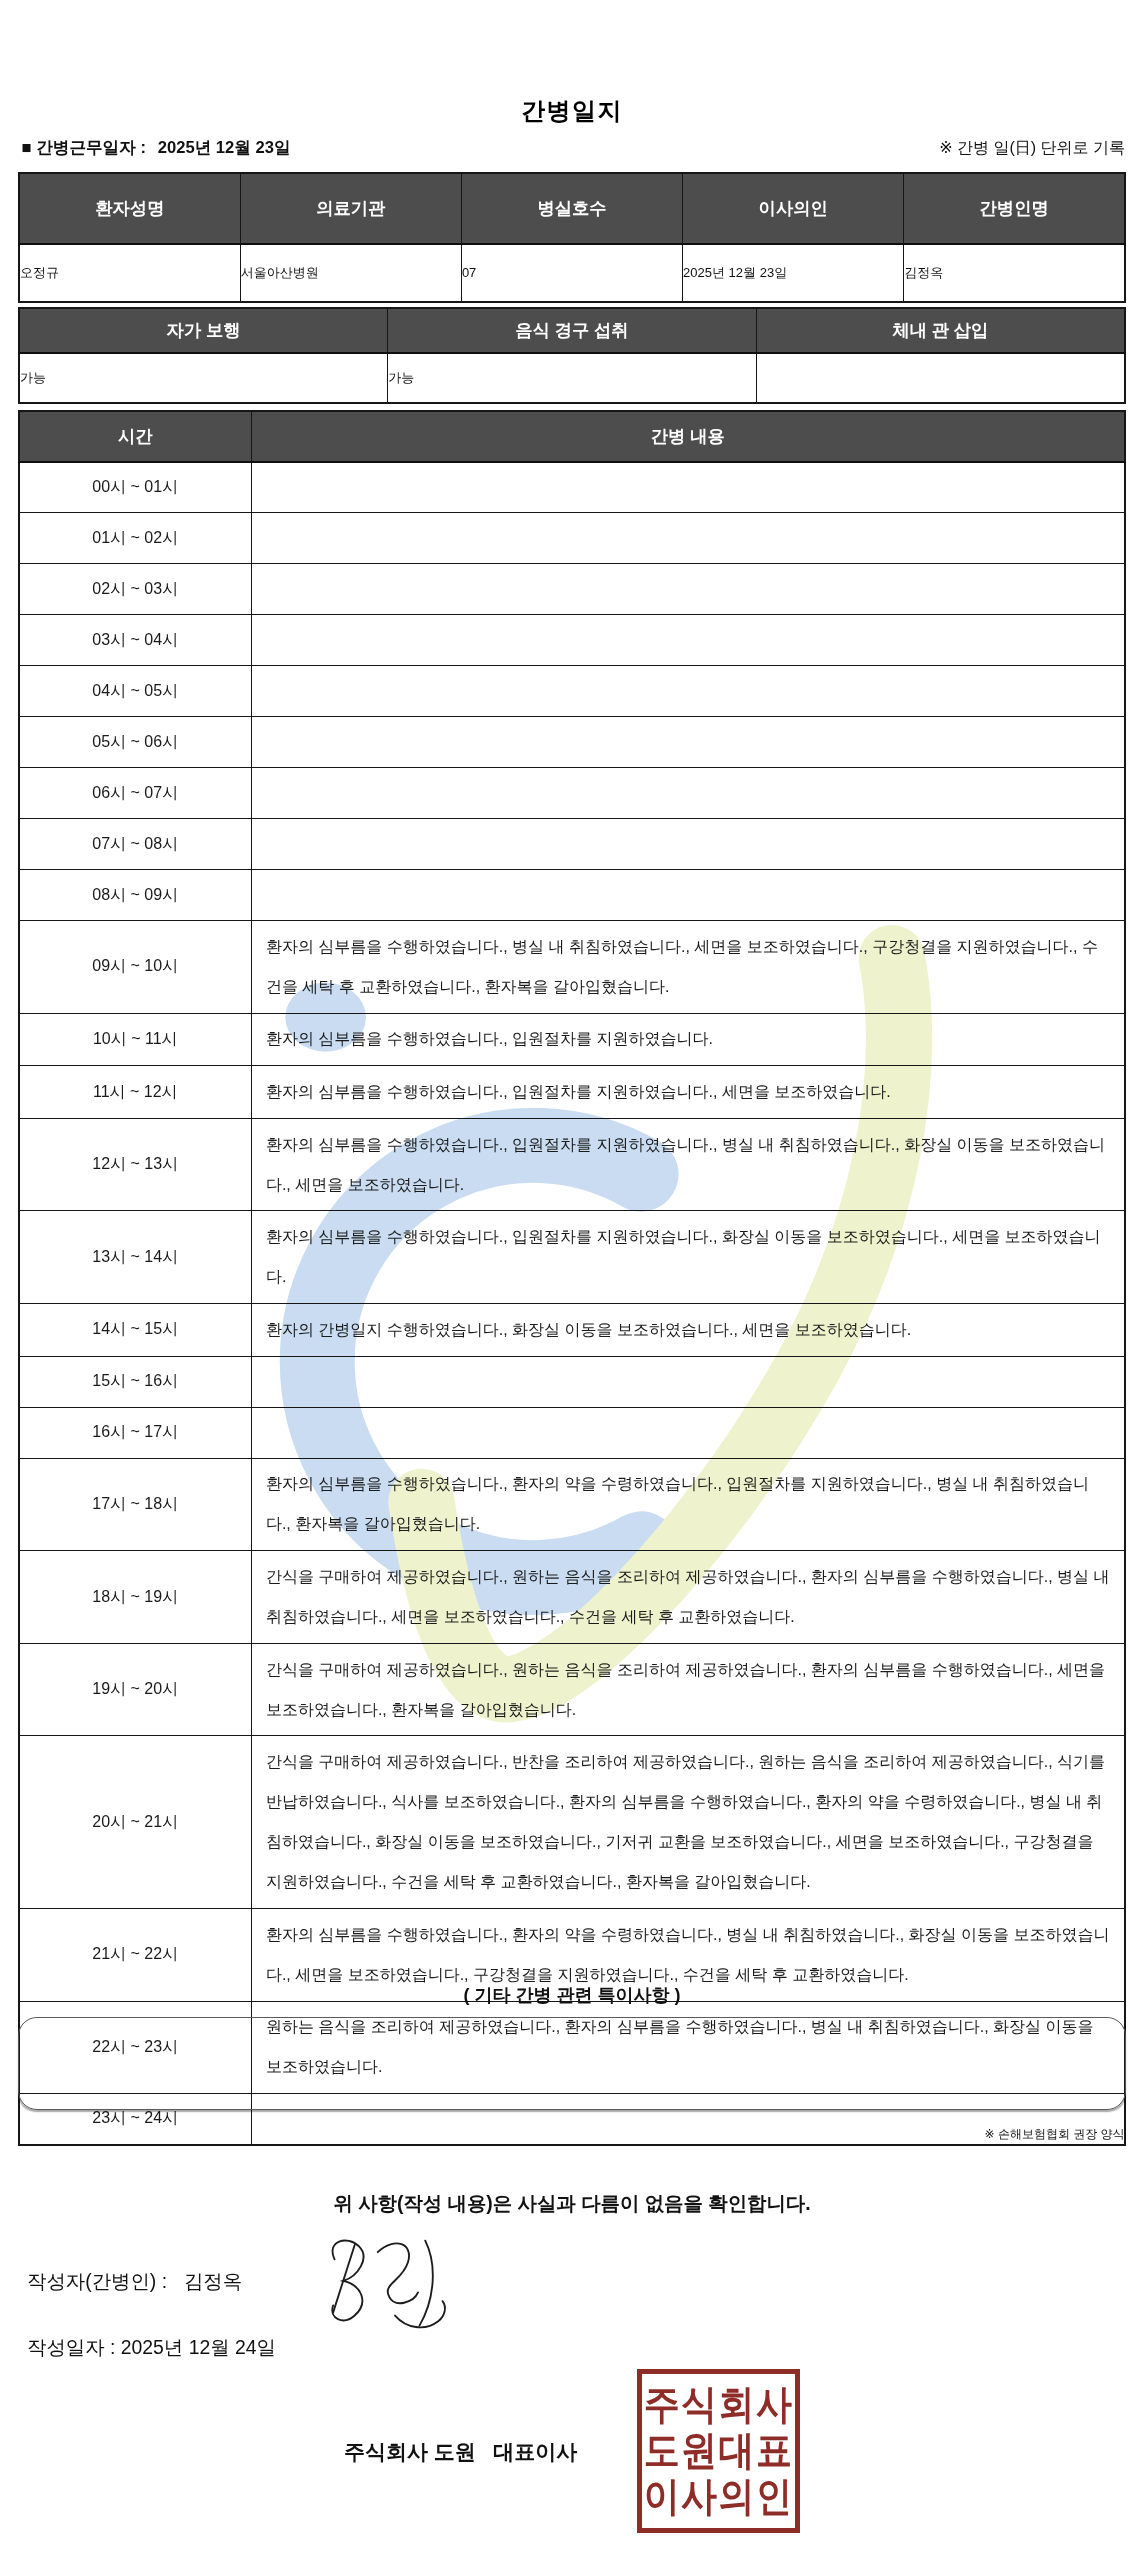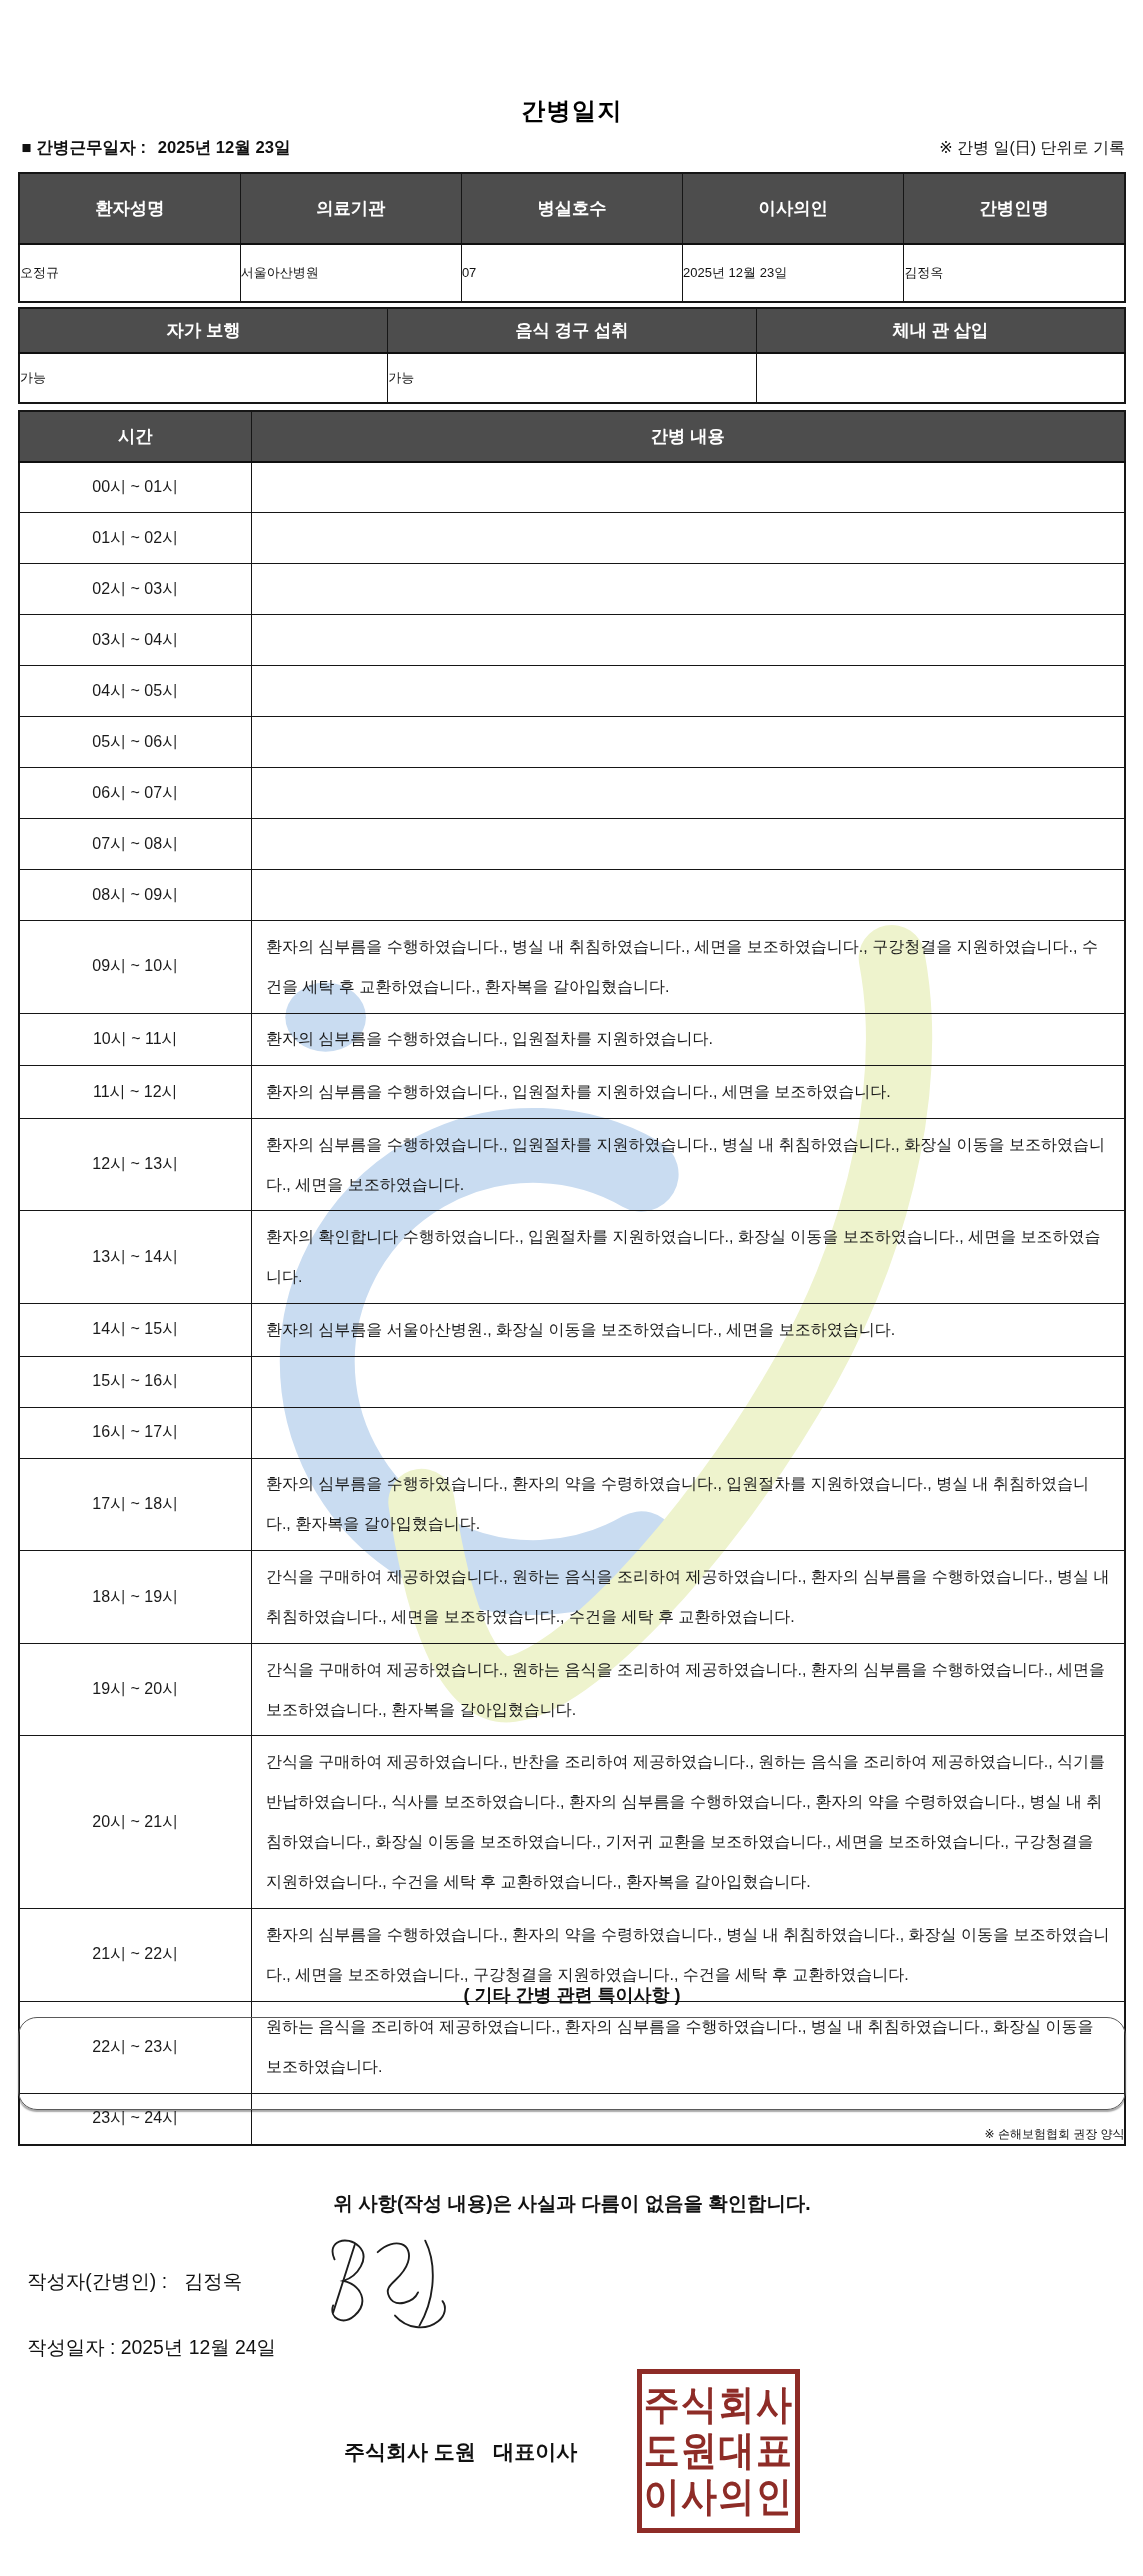--- a/index.html
+++ b/index.html
@@ -181,25 +181,25 @@
         <tr class="log-row">
           <td class="time-cell">11시 ~ 12시</td>
           <td class="content-cell">환자의 심부름을 수행하였습니다., 입원절차를 지원하였습니다., 세면을 보조하였습니다.</td>
         </tr>
         <tr class="log-row">
           <td class="time-cell">12시 ~ 13시</td>
           <td class="content-cell">환자의 심부름을 수행하였습니다., 입원절차를 지원하였습니다., 병실 내 취침하였습니다., 화장실 이동을 보조하였습니다., 세면을 보조하였습니다.</td>
         </tr>
         <tr class="log-row">
           <td class="time-cell">13시 ~ 14시</td>
-          <td class="content-cell">환자의 확인합니다 수행하였습니다., 입원절차를 지원하였습니다., 화장실 이동을 보조하였습니다., 세면을 보조하였습니다.</td>
+          <td class="content-cell">환자의 심부름을 수행하였습니다., 입원절차를 지원하였습니다., 화장실 이동을 보조하였습니다., 세면을 보조하였습니다.</td>
         </tr>
         <tr class="log-row">
           <td class="time-cell">14시 ~ 15시</td>
-          <td class="content-cell">환자의 심부름을 서울아산병원., 화장실 이동을 보조하였습니다., 세면을 보조하였습니다.</td>
+          <td class="content-cell">환자의 간병일지 수행하였습니다., 화장실 이동을 보조하였습니다., 세면을 보조하였습니다.</td>
         </tr>
         <tr class="log-row">
           <td class="time-cell">15시 ~ 16시</td>
           <td class="content-cell"></td>
         </tr>
         <tr class="log-row">
           <td class="time-cell">16시 ~ 17시</td>
           <td class="content-cell"></td>
         </tr>
         <tr class="log-row">

